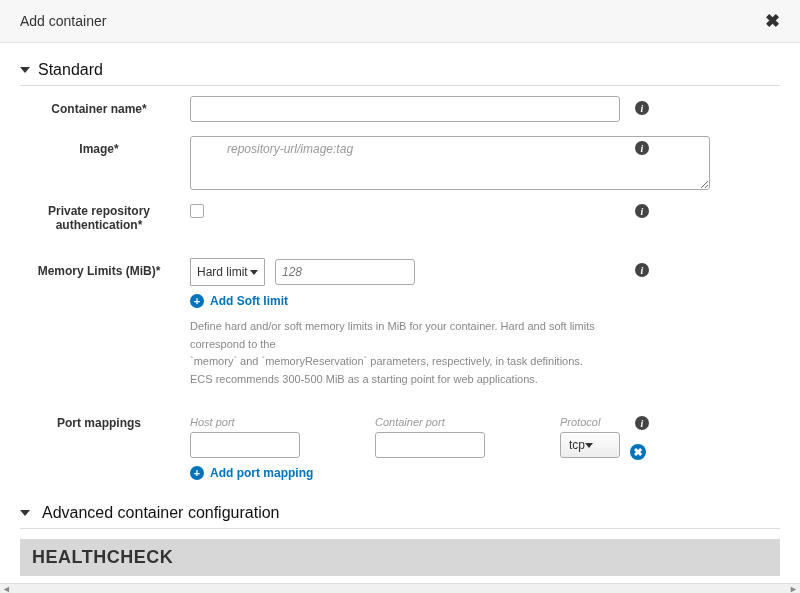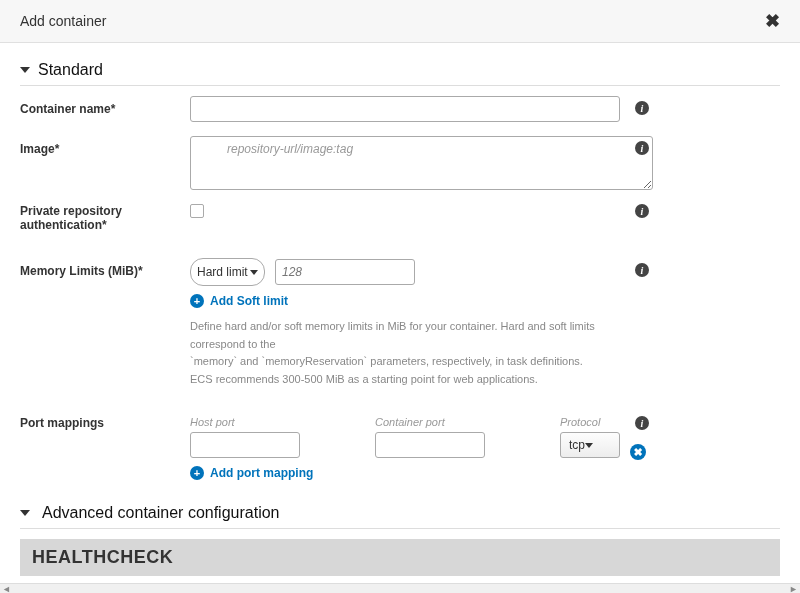--- a/index.html
+++ b/index.html
@@ -47,53 +47,53 @@
     border-top: 6px solid #333;
   }
   .section-head .label { font-size: 16px; color: #111; }
   .form-row {
     display: flex;
     align-items: flex-start;
     margin-bottom: 14px;
   }
   .form-label {
     width: 170px;
-    text-align: left;
+    text-align: center;
     padding-right: 12px;
     padding-top: 6px;
     font-weight: bold;
     color: #333;
   }
   .form-body { flex: 1; position: relative; display: flex; flex-direction: column; }
   .field-line { display: flex; align-items: center; gap: 10px; }
   input[type=text], textarea, select {
     font-family: inherit;
     font-size: 12px;
     padding: 5px 6px;
     border: 1px solid #aaa;
     border-radius: 3px;
     background: #fff;
     color: #333;
   }
   input[type=text] { height: 26px; }
   .w-full { width: 430px; }
-  .ta { width: 463px; height: 54px; resize: both; color: #999; padding-left: 36px; }
+  .ta { width: 520px; height: 54px; resize: both; color: #999; padding-left: 36px; }
   .ta::placeholder { color: #999; font-style: italic; }
   .info-icon {
     width: 14px; height: 14px; border-radius: 50%;
     background: #444; color: #fff; font-size: 10px; font-weight: bold;
     display: inline-flex; align-items: center; justify-content: center;
     font-family: Georgia, serif; font-style: italic;
     position: absolute; left: 445px; top: 5px;
     cursor: pointer;
   }
   .checkbox { width: 14px; height: 14px; border: 1px solid #aaa; border-radius: 2px; background: #fff; }
   .select-sm {
     height: 28px; width: 75px; padding: 0 6px;
-    border: 1px solid #aaa; border-radius: 13px; background: #fff;
+    border: 1px solid #aaa; border-radius: 1px; background: #fff;
     display: inline-flex; align-items: center; justify-content: space-between;
     cursor: pointer;
   }
   .caret-down {
     width: 0; height: 0;
     border-left: 4px solid transparent;
     border-right: 4px solid transparent;
     border-top: 5px solid #333;
   }
   .num-input { width: 140px; }

